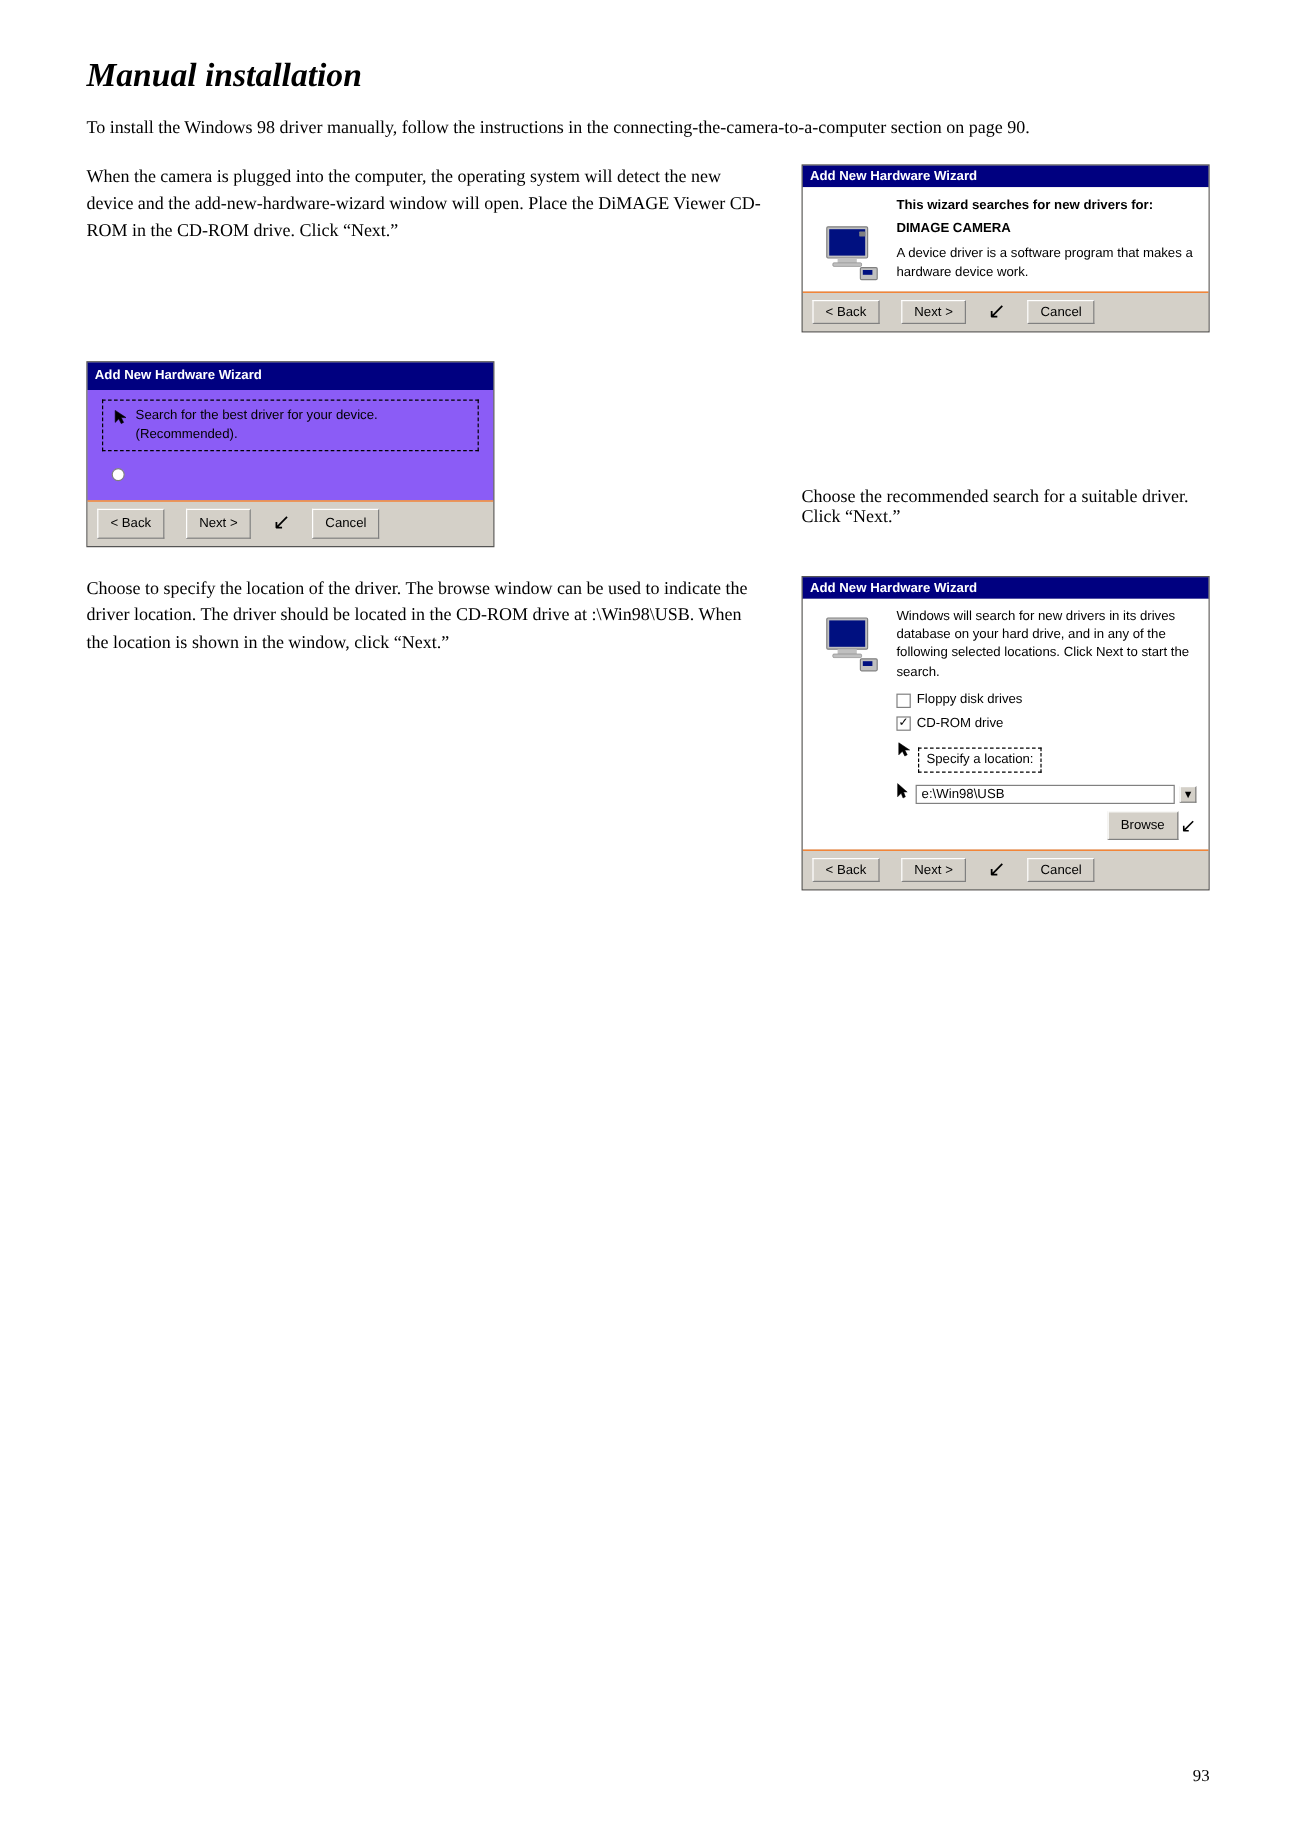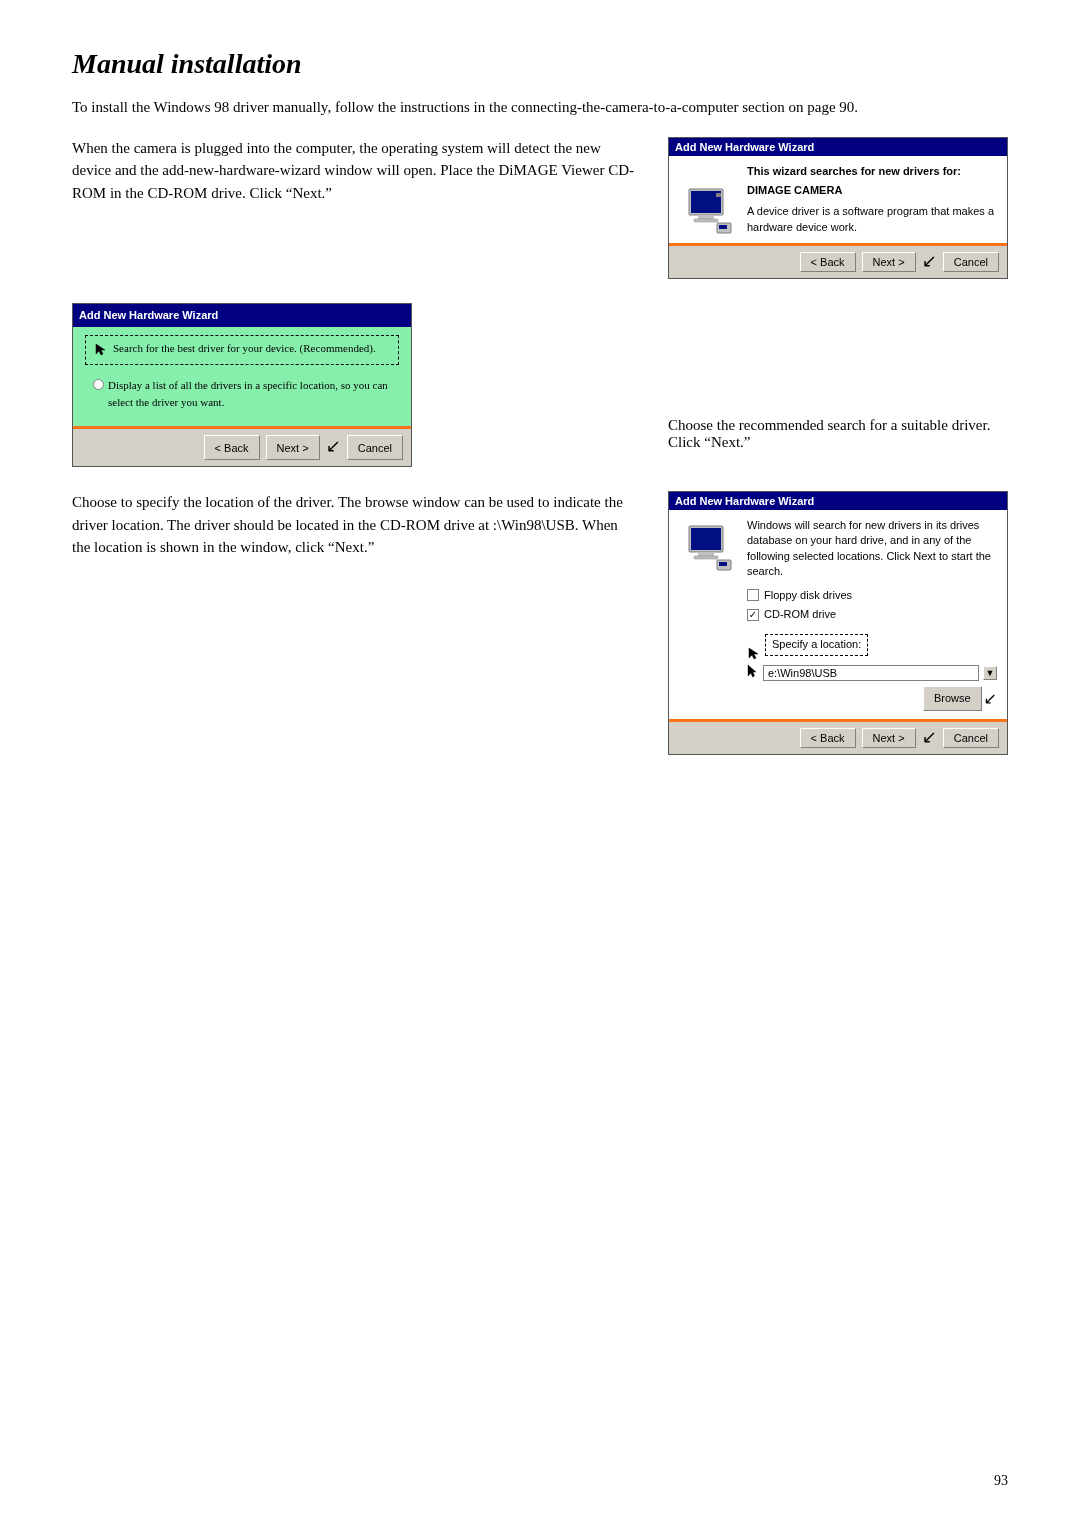--- a/index.html
+++ b/index.html
@@ -79,23 +79,22 @@
       margin-bottom: 4px;
     }
     .wizard-text-area .device-name {
       font-weight: bold;
       margin-bottom: 6px;
     }
     .wizard-footer {
       background: #d4d0c8;
       padding: 6px 8px;
       display: flex;
-      justify-content: flex-end;
-      gap: 6px;
-      border-top: 3px solid #f97316;
+      gap: 18px;
+      border-top: 1px solid #f97316;
     }
     .win-btn {
       background: #d4d0c8;
       border: 1px solid;
       border-color: #ffffff #808080 #808080 #ffffff;
       font-size: 11px;
       font-family: Arial, sans-serif;
       padding: 2px 10px;
       cursor: pointer;
       min-width: 54px;
@@ -116,23 +115,22 @@
       font-weight: bold;
       padding: 3px 6px;
     }
     .wizard-large .wiz-question {
       background: #ffffff;
       padding: 8px 10px;
       font-size: 11px;
       border-bottom: 1px solid #ccc;
     }
     .wizard-large .wiz-options {
-      background: #86efac;
+      background: #8b5cf6;
       padding: 8px 12px 12px 12px;
-      font-family: Liberation Serif, serif;
     }
     .wiz-option-selected {
       border: 1px dashed #000;
       padding: 4px 8px;
       margin-bottom: 8px;
       display: flex;
       align-items: flex-start;
       gap: 4px;
     }
     .wiz-option-normal {
@@ -301,21 +299,20 @@
             <div style="margin-top:2px;">
               <svg width="14" height="14" viewBox="0 0 14 14">
                 <polygon points="2,2 2,12 5,9 7,13 9,12 7,8 11,8" fill="#000" stroke="#000" stroke-width="0.5"></polygon>
               </svg>
             </div>
             <div>Search for the best driver for your device. (Recommended).</div>
           </div>
         </div>
         <div class="wiz-option-normal">
           <div class="radio-dot" style="margin-top:2px;"></div>
-          <div>Display a list of all the drivers in a specific location, so you can select the driver you want.</div>
         </div>
       </div>
       <div class="wizard-footer">
         <button class="win-btn">&lt; Back</button>
         <button class="win-btn">Next &gt;</button>
         <span style="font-size:18px; margin-top:-2px; font-family:serif;">↙</span>
         <button class="win-btn">Cancel</button>
       </div>
     </div>
   </div>
@@ -347,21 +344,21 @@
           <div style="margin-bottom:8px;">Windows will search for new drivers in its drives database on your hard drive, and in any of the following selected locations. Click Next to start the search.</div>
           <div class="wiz-checkbox-row">
             <div class="win-checkbox"></div>
             <span>Floppy disk drives</span>
           </div>
           <div class="wiz-checkbox-row">
             <div class="win-checkbox checked"></div>
             <span>CD-ROM drive</span>
           </div>
           <div style="margin-top:6px;">
-            <div style="display:flex;align-items:flex-end;gap:4px;margin-bottom:4px;">
+            <div style="display:flex;align-items:flex-start;gap:4px;margin-bottom:4px;">
               <svg width="14" height="14" viewBox="0 0 14 14">
                 <polygon points="2,2 2,12 5,9 7,13 9,12 7,8 11,8" fill="#000" stroke="#000" stroke-width="0.5"></polygon>
               </svg>
               <div class="wiz-specify-box">Specify a location:</div>
             </div>
             <div class="wiz-path-input">
               <div style="font-size:11px;margin-right:2px;">
                 <svg width="10" height="14" viewBox="0 0 10 14">
                   <polygon points="1,1 1,12 4,9 5.5,13 7.5,12 6,8 9,8" fill="#000" stroke="#000" stroke-width="0.4"></polygon>
                 </svg>

